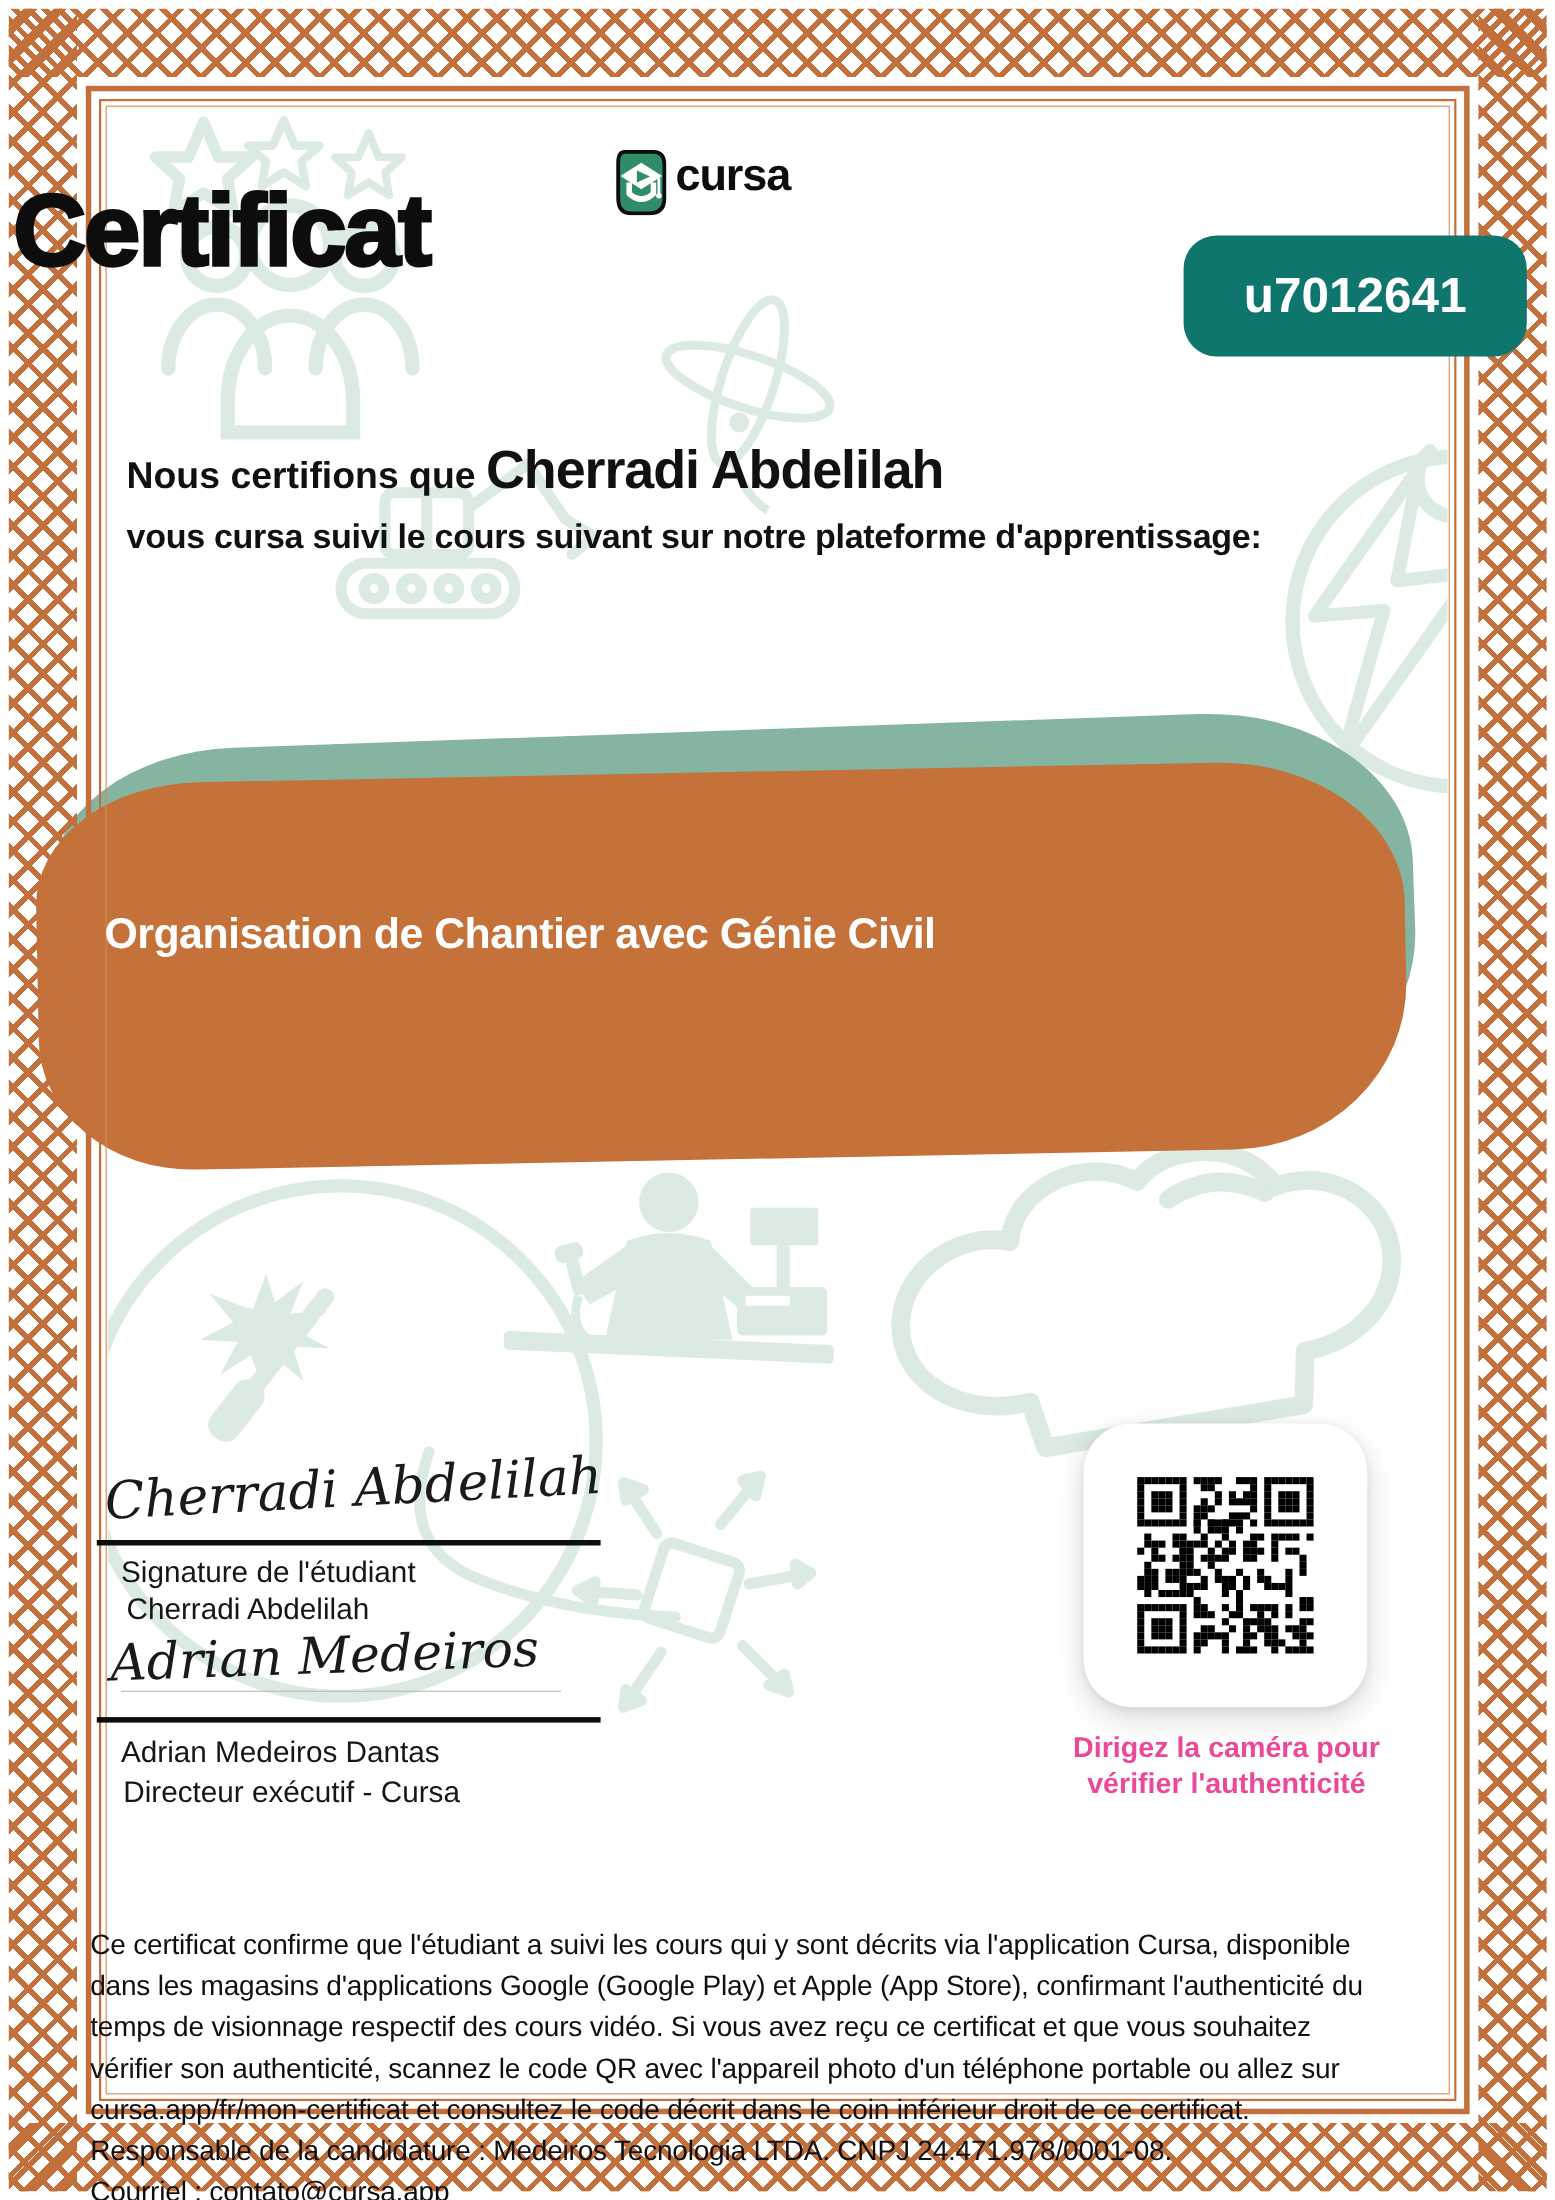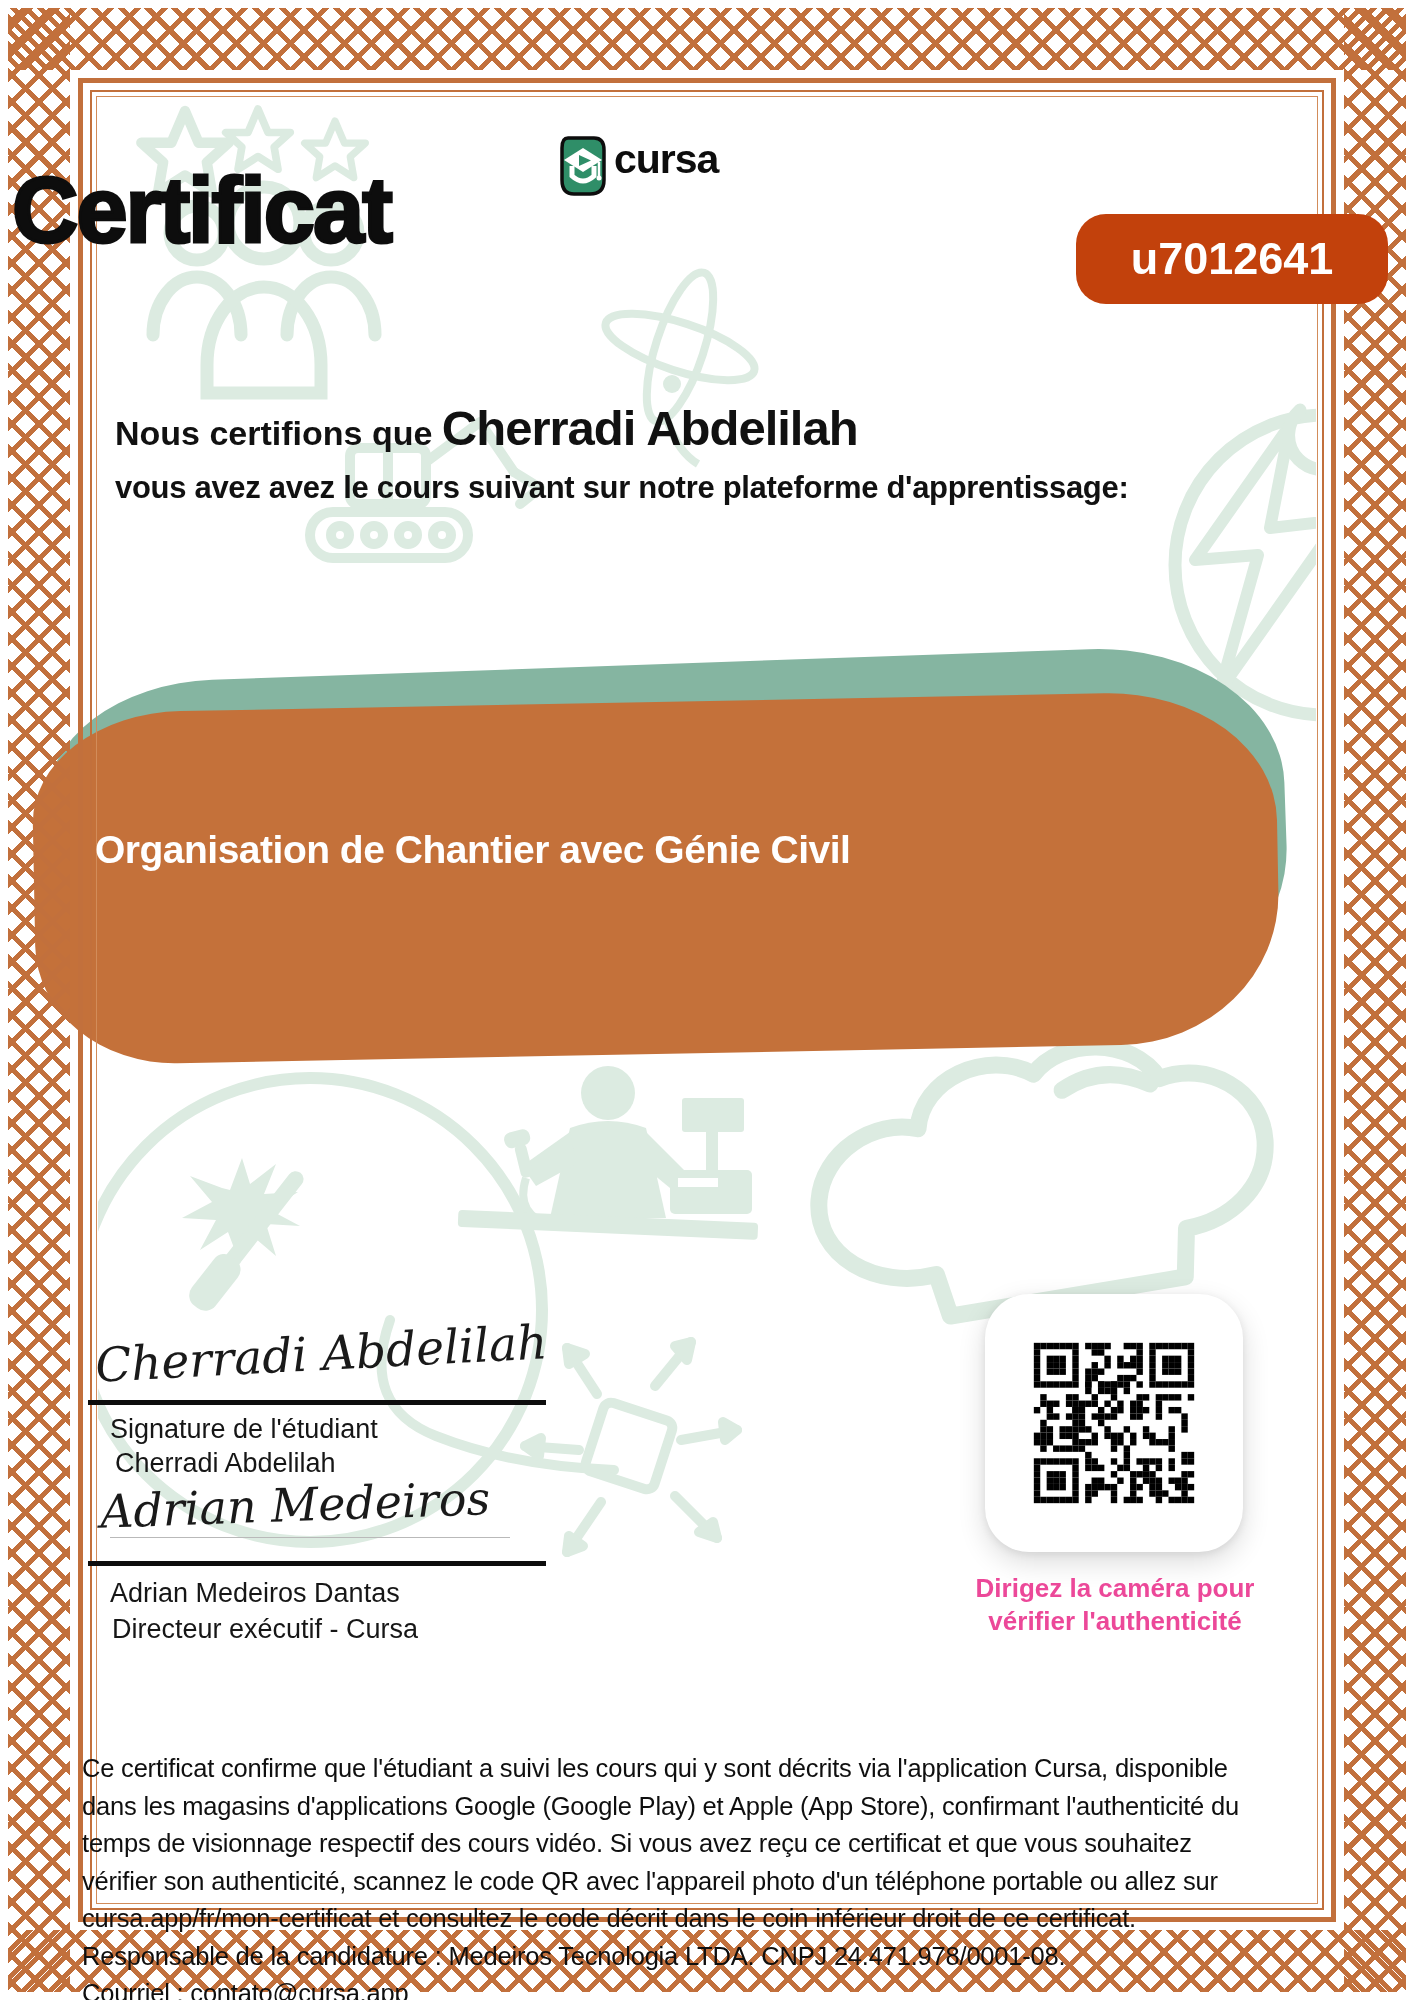--- a/index.html
+++ b/index.html
@@ -22,21 +22,21 @@
   
   .content-clip{position:absolute;inset:0;clip-path:inset(98px 98px 98px 98px);z-index:1;}
   .bg-icon{position:absolute;color:#dcebe1;}
   .bg-icon svg{display:block;overflow:visible;}
 
   
   .logo{position:absolute;left:560px;top:136px;display:flex;z-index:4;}
   .logo-word{font-size:41px;font-weight:bold;letter-spacing:-1px;color:#0d0d0d;margin-left:8px;}
   .cert-title{position:absolute;left:12px;top:158px;width:1120px;text-align:left;font-size:92px;font-weight:bold;
     letter-spacing:-2px;color:#0d0d0d;-webkit-text-stroke:3px #0d0d0d;z-index:4;}
-  .code-badge{position:absolute;left:1076px;top:214px;width:312px;height:90px;background:#c2410c;border-radius:30px;
+  .code-badge{position:absolute;left:1076px;top:214px;width:312px;height:110px;background:#0f766e;border-radius:30px;
     display:flex;align-items:center;justify-content:center;color:#fff;font-size:45px;font-weight:bold;z-index:6;}
 
   
   .intro{position:absolute;left:115px;top:400px;z-index:4;}
   .intro-l1{font-size:34px;font-weight:600;white-space:nowrap;}
   .intro-l1 .student{font-size:49px;font-weight:bold;letter-spacing:-1px;}
   .intro-l2{font-size:31px;font-weight:600;margin-top:14px;letter-spacing:-0.3px;}
 
   
   .blob-teal{position:absolute;left:48px;top:664px;width:1238px;height:352px;background:#85b5a1;z-index:2;
@@ -224,21 +224,21 @@
   <div class="code-badge">
     <span>u7012641</span>
   </div>
 
   <div class="intro">
     <div class="intro-l1">
       <span>Nous certifions que</span>
       <span> </span>
       <span class="student">Cherradi Abdelilah</span>
     </div>
-    <div class="intro-l2">vous avez avez le cours suivant sur notre plateforme d'apprentissage:</div>
+    <div class="intro-l2">vous cursa suivi le cours suivant sur notre plateforme d'apprentissage:</div>
   </div>
 
   <div class="script script-1">Cherradi Abdelilah</div>
   <div class="sig-line sig-line-1"></div>
   <div class="sig-label lbl-1">Signature de l'étudiant</div>
   <div class="sig-label lbl-2">Cherradi Abdelilah</div>
 
   <div class="script script-2">Adrian Medeiros</div>
   <div class="sig-hairline"></div>
   <div class="sig-line sig-line-2"></div>

